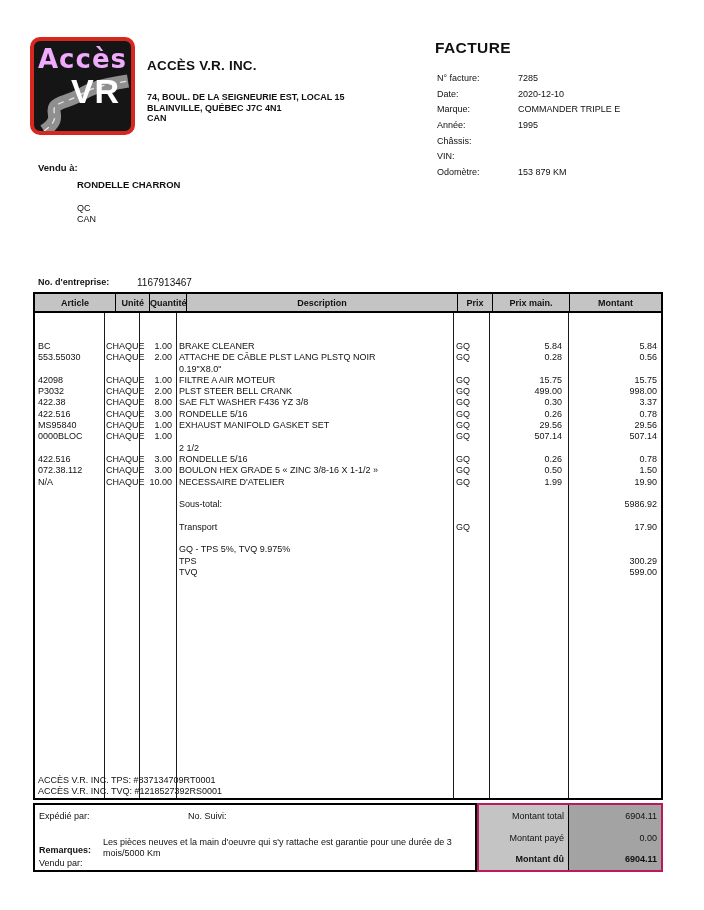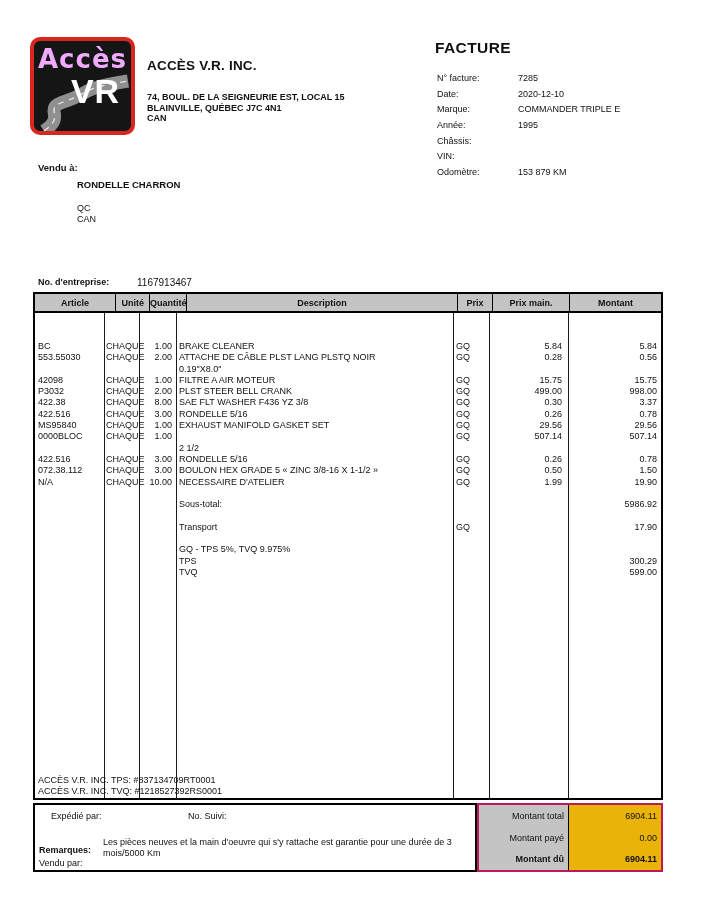--- a/index.html
+++ b/index.html
@@ -58,31 +58,31 @@
   .c4{left:419px;width:32px;padding-left:2px;}
   .c5{left:452px;width:78px;text-align:right;padding-right:3px;}
   .c6{left:531px;width:94px;text-align:right;padding-right:3px;}
   .tax-line{position:absolute;left:3px;font-size:9px;white-space:nowrap;}
   .tax-line.t0{top:462px;}
   .tax-line.t1{top:473px;}
 
   
   .footer-left{position:absolute;left:33px;top:803px;width:444px;height:69px;
         border:2px solid #000;box-sizing:border-box;font-size:9px;}
-  .shipped-label{position:absolute;left:16px;top:6px;}
+  .shipped-label{position:absolute;left:4px;top:6px;}
   .tracking-label{position:absolute;left:153px;top:6px;}
   .remarks-label{position:absolute;left:4px;top:32px;font-weight:bold;margin-top:8px;}
   .remarks-text{position:absolute;left:68px;top:32px;width:372px;line-height:11px;}
   .sold-by-label{position:absolute;left:4px;bottom:2px;}
 
   .footer-summary{position:absolute;left:477px;top:803px;width:186px;height:69px;
         border:2px solid #be185d;box-sizing:border-box;display:flex;}
   .sum-labels{width:90px;background:#c4c4c4;border-right:1px solid #000;box-sizing:border-box;
         display:flex;flex-direction:column;}
-  .sum-values{flex:1;display:flex;flex-direction:column;background:#eab308;}
+  .sum-values{flex:1;display:flex;flex-direction:column;background:#a3a3a3;}
   .sum-row{flex:1;display:flex;align-items:center;justify-content:flex-end;
         padding-right:4px;font-size:9px;}
   .sum-row.b{font-weight:bold;}
 </style>
 </head>
 <body>
 
 <div class="page">
 
   <div class="logo">

